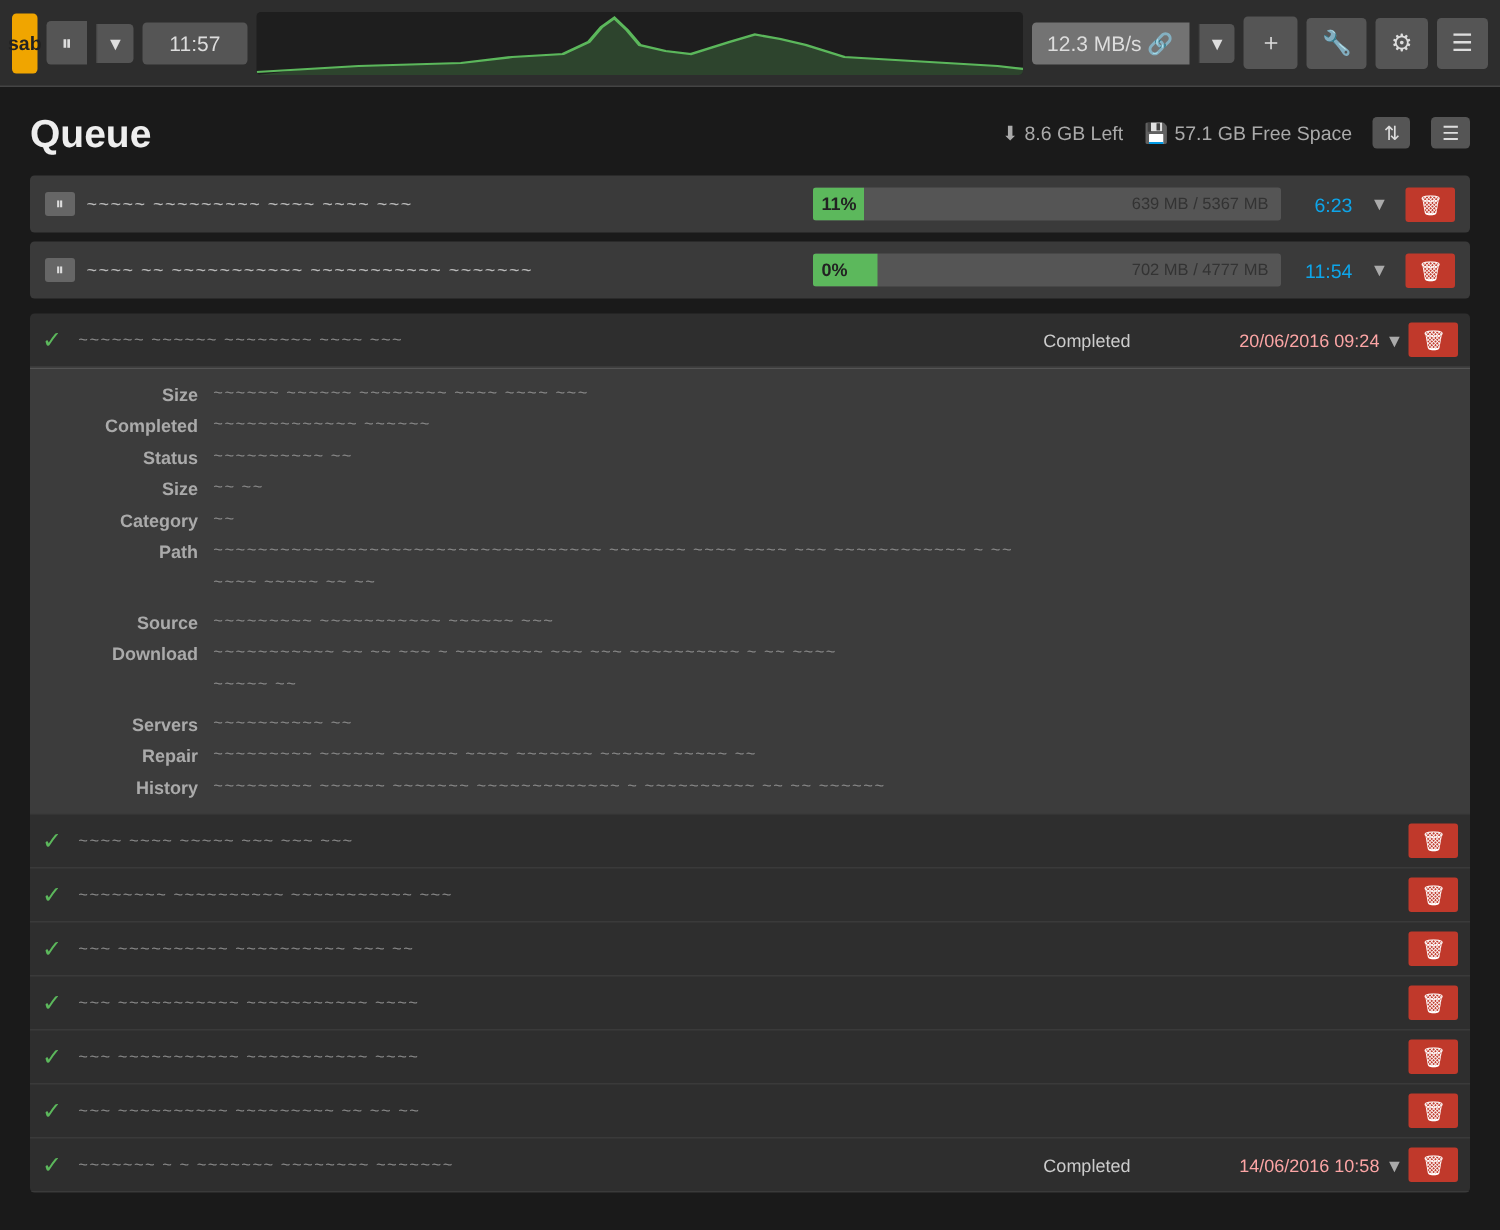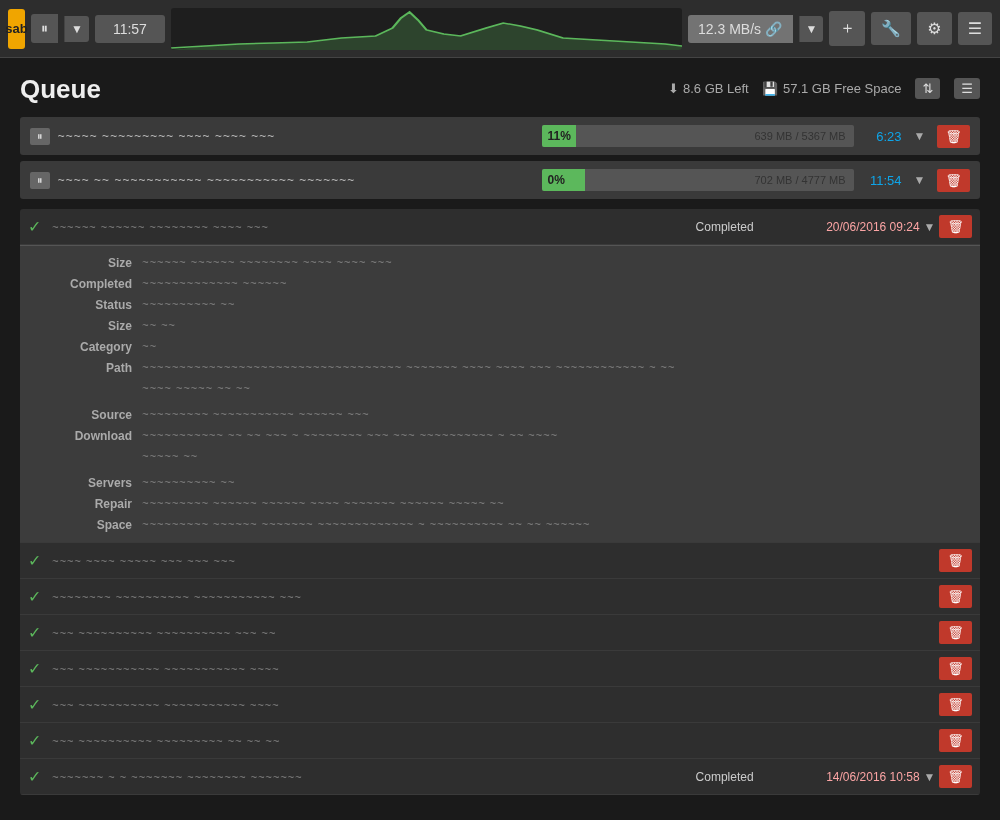--- a/index.html
+++ b/index.html
@@ -428,21 +428,21 @@
             <span class="detail-value wavy">~~~~~ ~~</span>
 
             <div class="detail-spacer"></div>
 
             <span class="detail-label">Servers</span>
             <span class="detail-value wavy">~~~~~~~~~~ ~~</span>
 
             <span class="detail-label">Repair</span>
             <span class="detail-value wavy">~~~~~~~~~ ~~~~~~ ~~~~~~ ~~~~ ~~~~~~~ ~~~~~~ ~~~~~  ~~</span>
 
-            <span class="detail-label">Space</span>
+            <span class="detail-label">History</span>
             <span class="detail-value wavy">~~~~~~~~~ ~~~~~~ ~~~~~~~ ~~~~~~~~~~~~~ ~ ~~~~~~~~~~ ~~ ~~ ~~~~~~</span>
           </div>
         </div>
       </div>
 
       <div class="history-row" style="border-bottom:1px solid #3a3a3a;">
         <span class="check-icon">✓</span>
         <span class="history-item-name wavy">~~~~ ~~~~ ~~~~~ ~~~ ~~~ ~~~</span>
         <button class="delete-btn" style="margin-left:auto;">🗑</button>
       </div>

